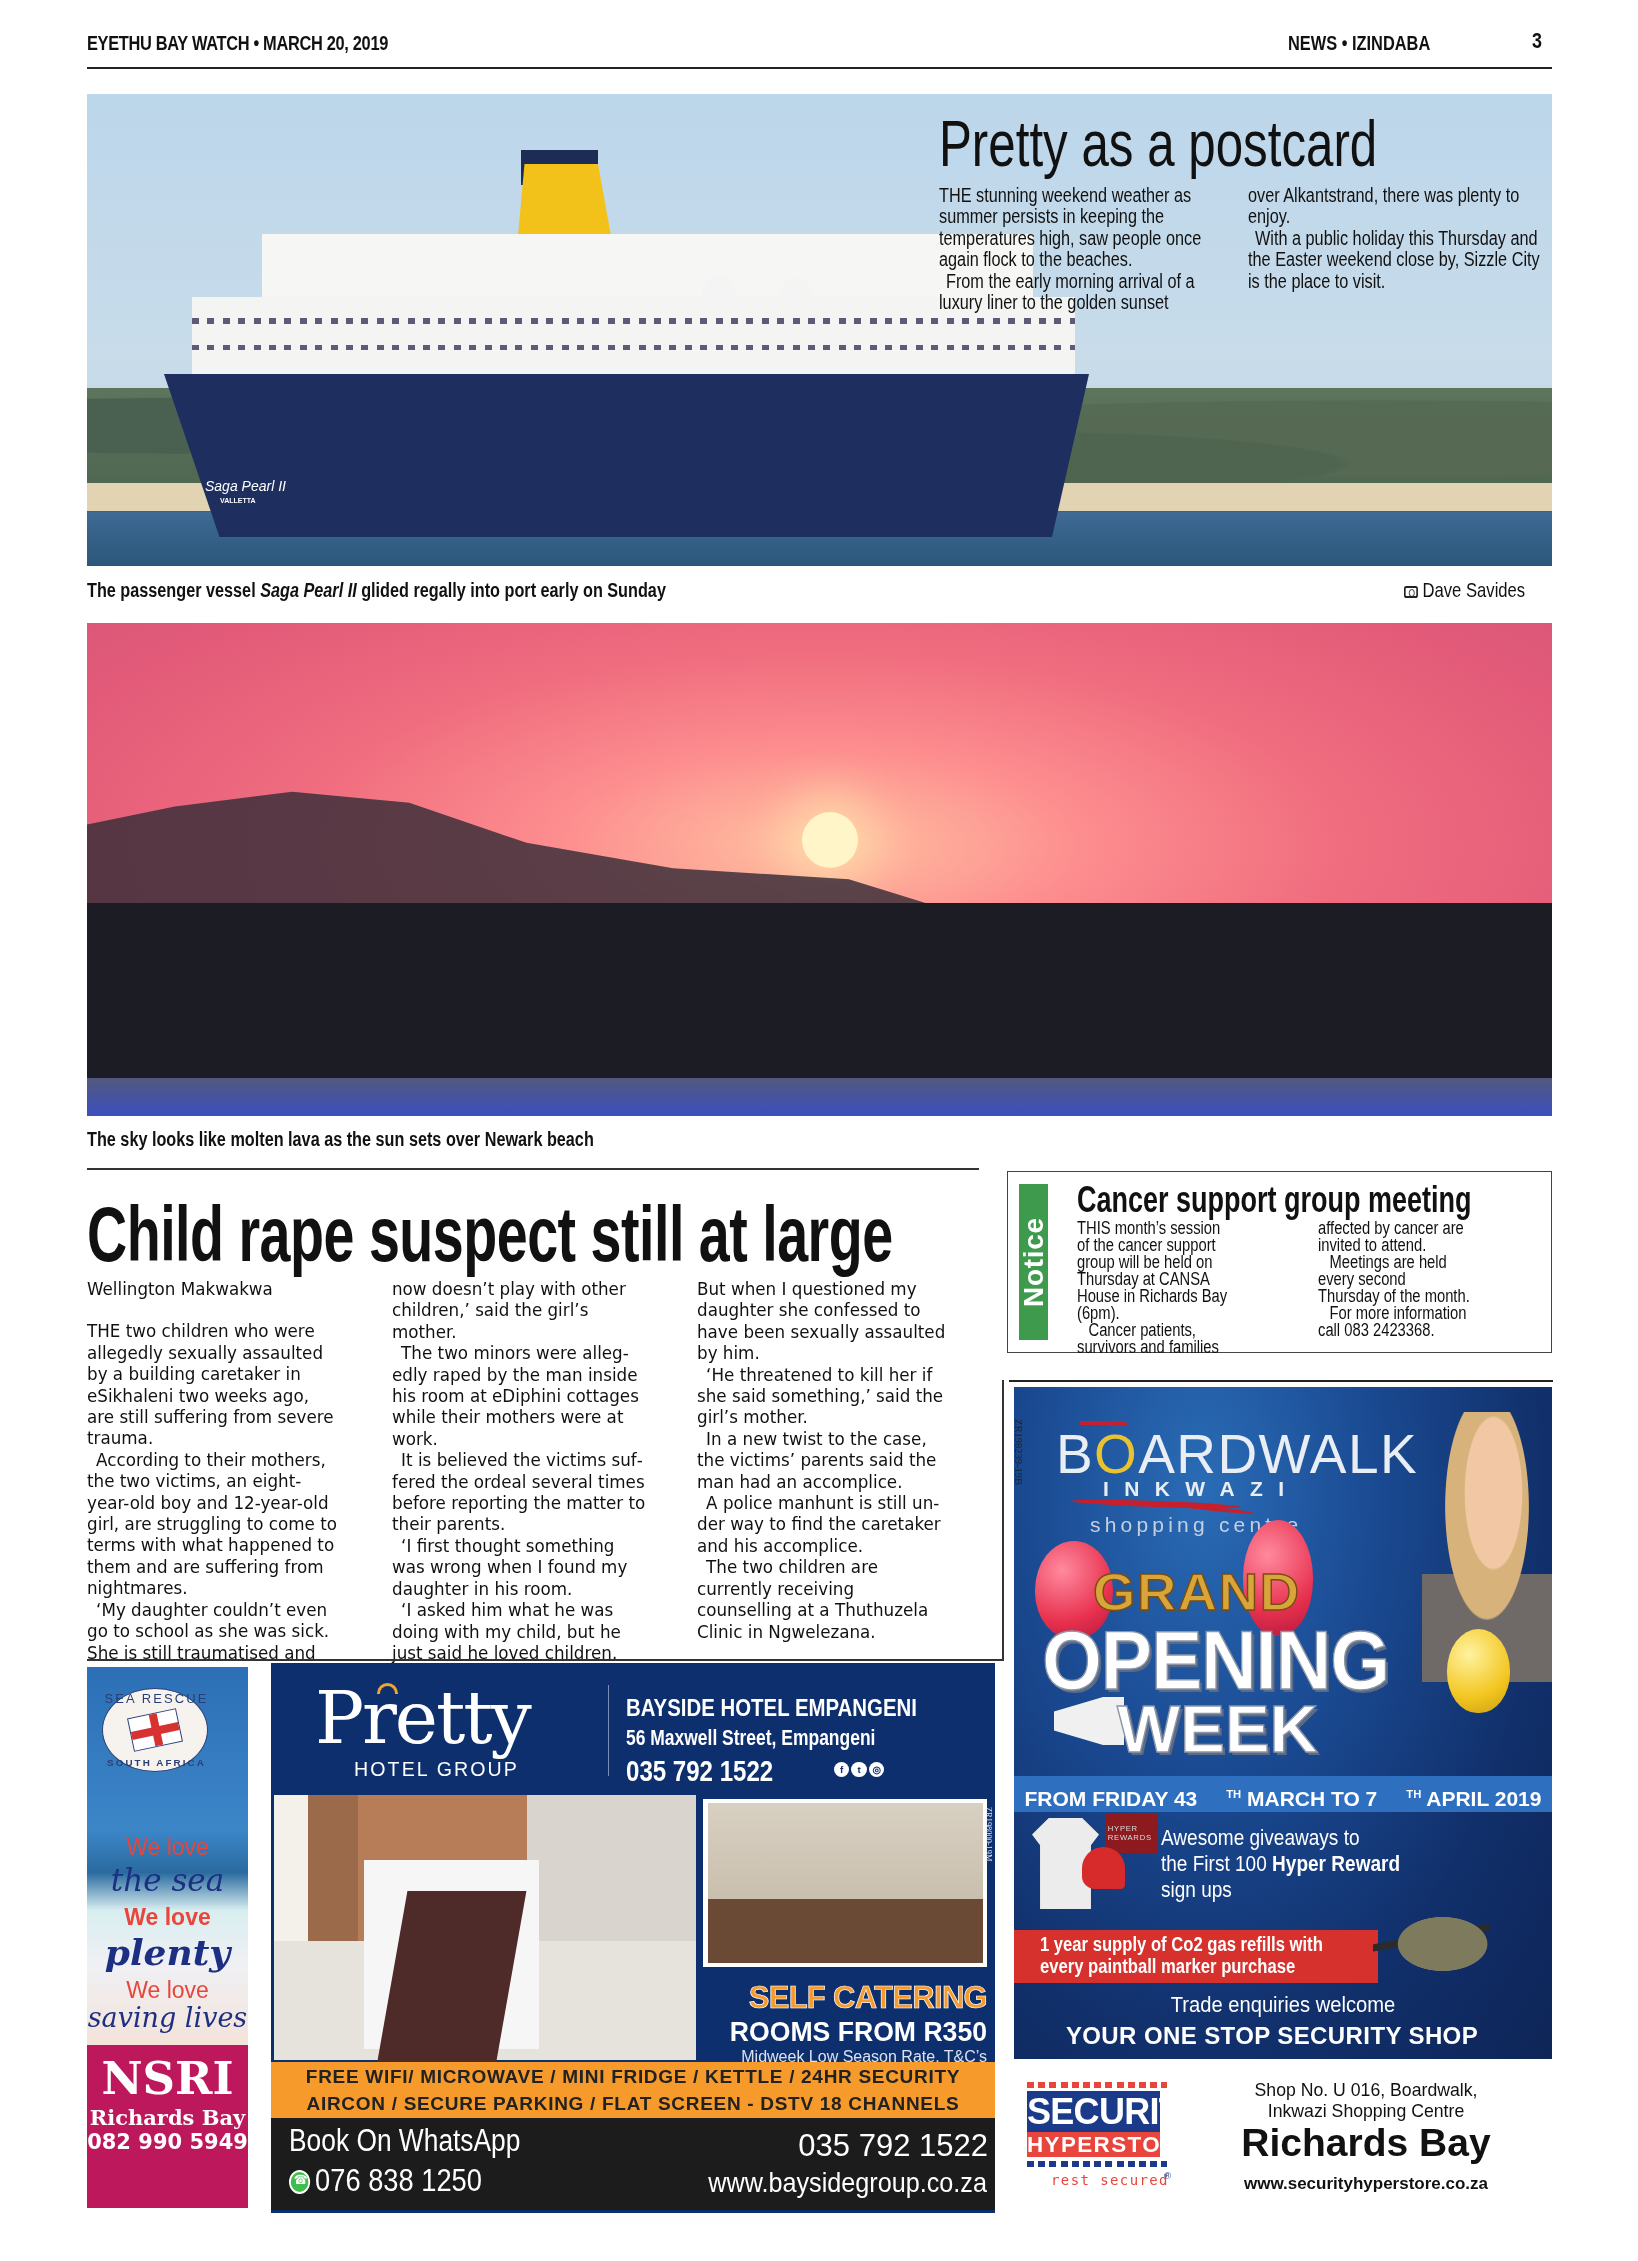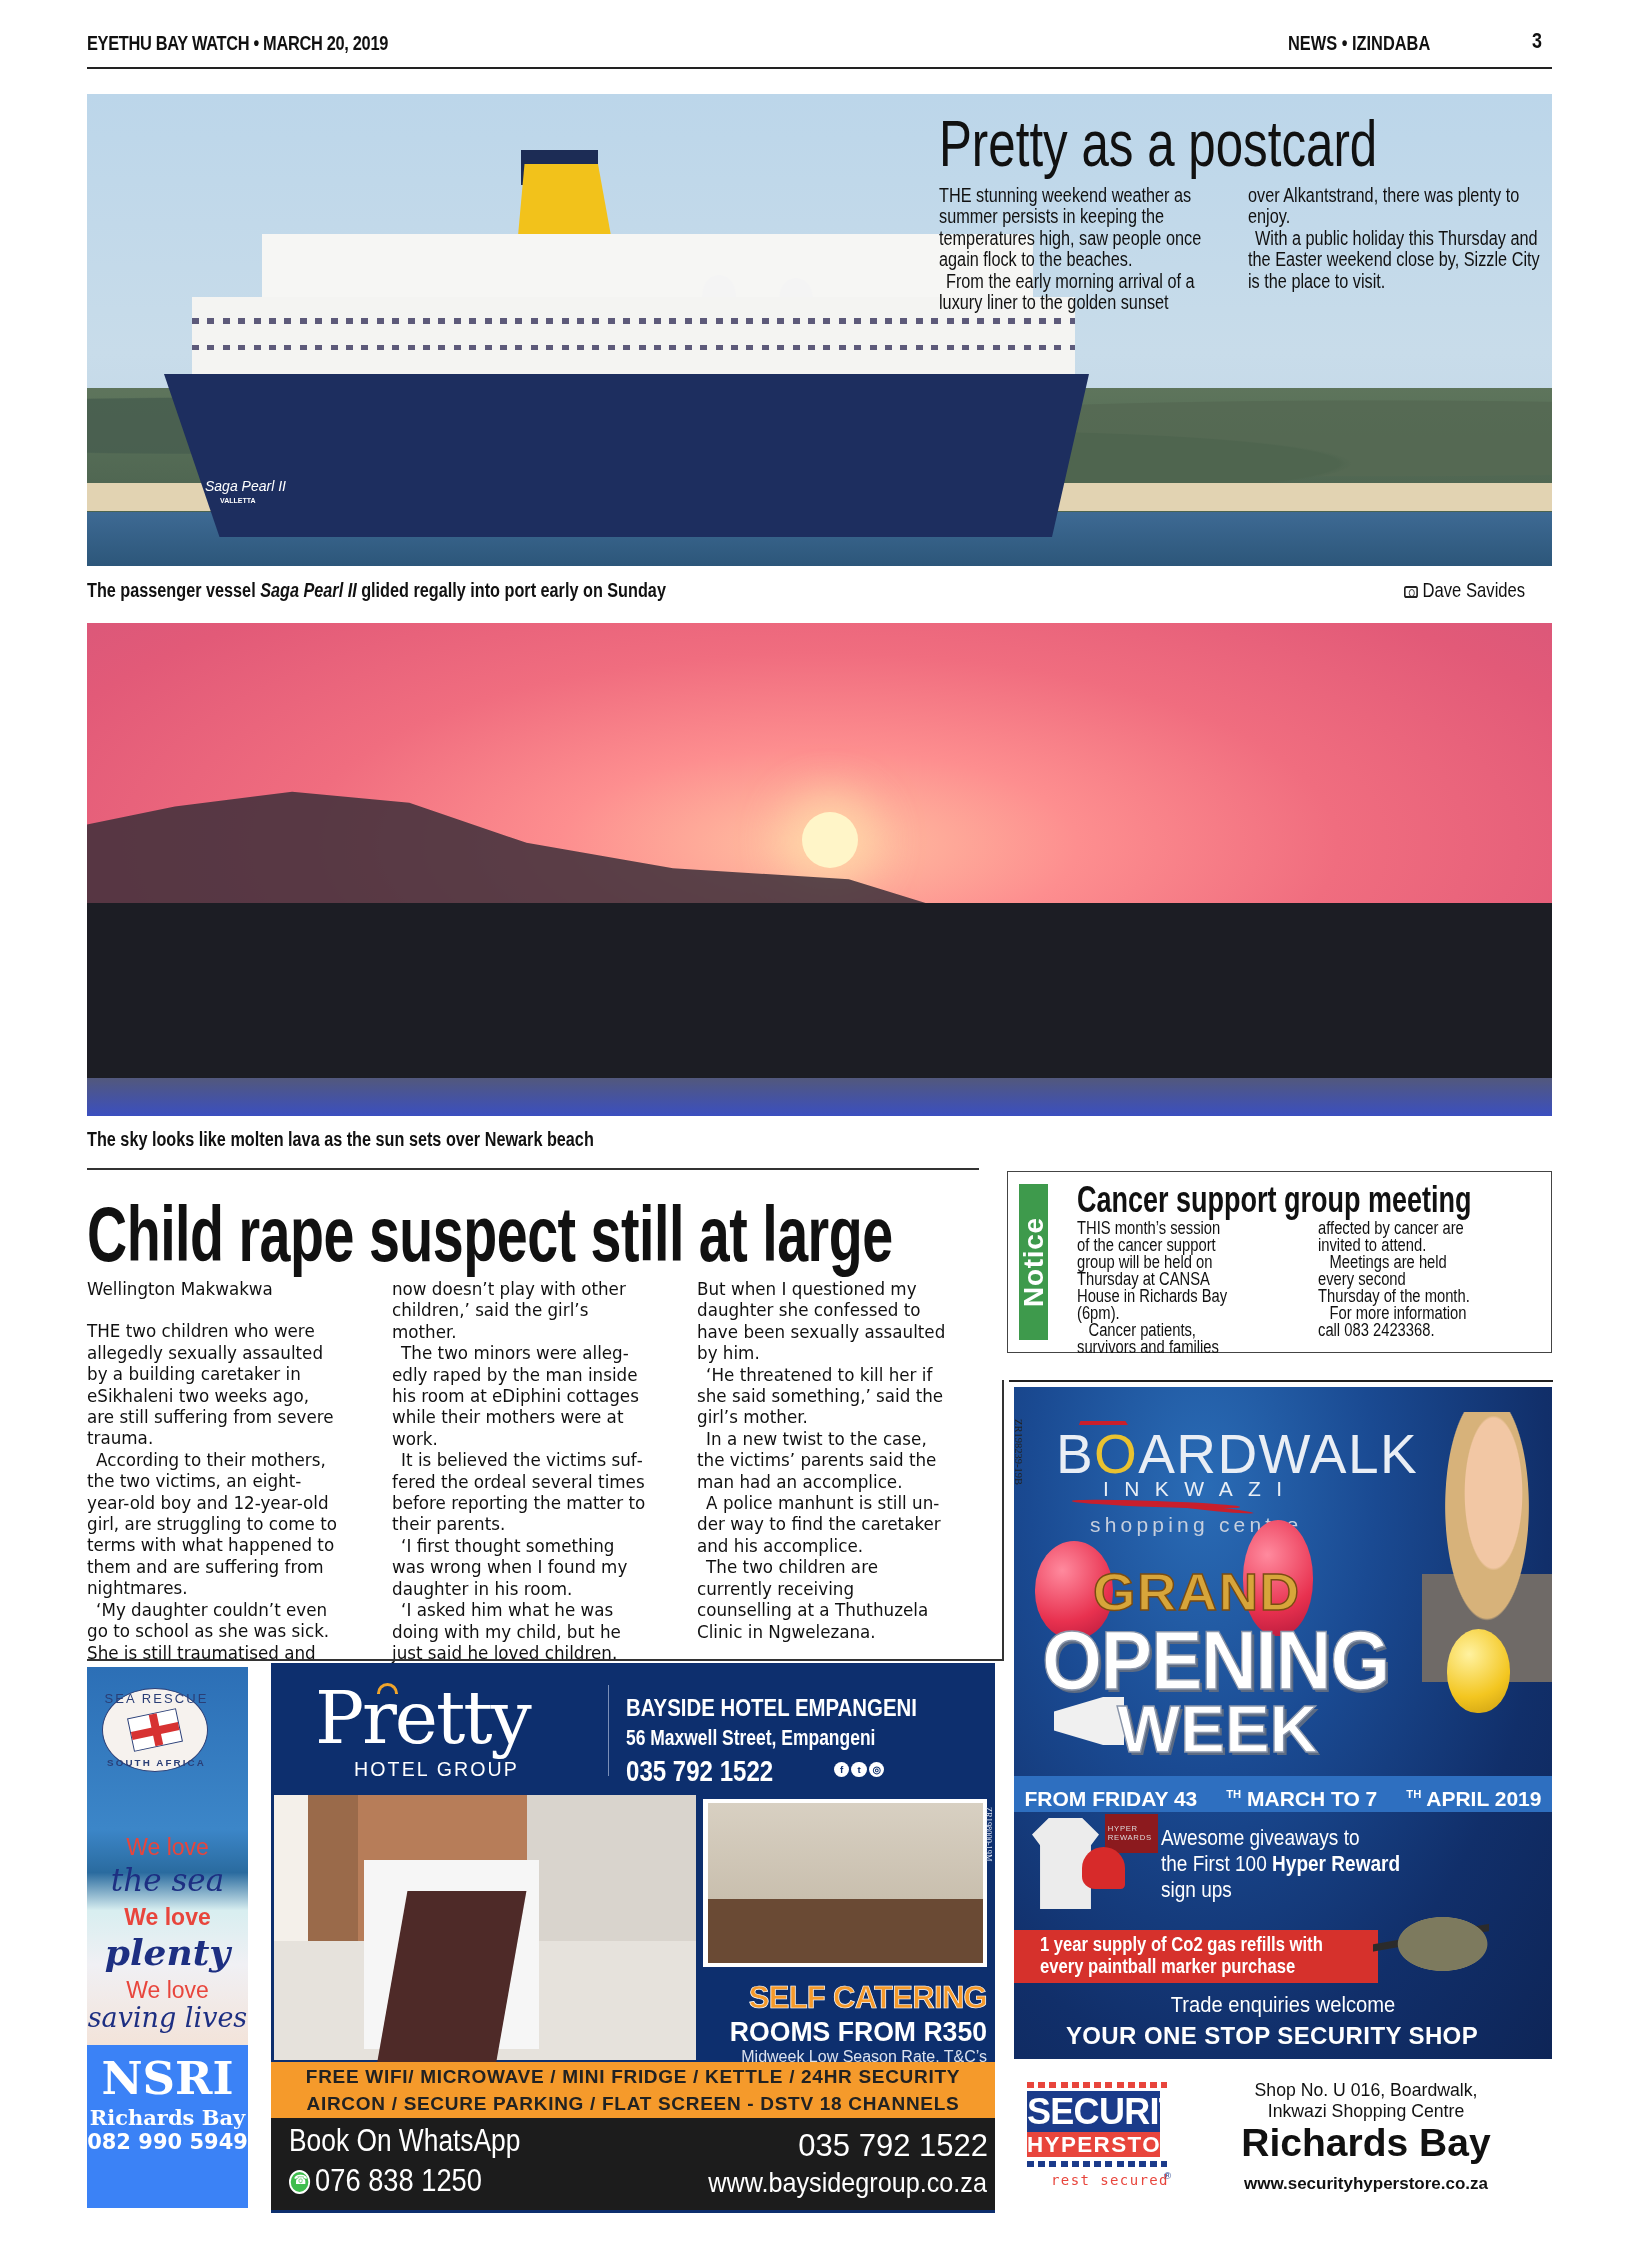--- a/index.html
+++ b/index.html
@@ -74,21 +74,21 @@
 
   
   .bw-topline { left: 1009px; top: 1380px; width: 544px; height: 2.1px; background: #222; }
   .bw-ad { left: 1014px; top: 1387px; width: 538px; height: 672px; overflow: hidden;
     background: radial-gradient(ellipse at 35% 15%, #2a6cb6 0%, #1a4a92 35%, #112f6a 70%, #0e2557 100%); }
   .bw-code { left: 1013px; top: 1419px; width: 14px; height: 91px; }
   .bw-code span { position: absolute; left: 0; top: 0; transform: rotate(90deg) translate(0,-100%); transform-origin: left top; font-family: "Liberation Serif", serif; font-size: 10.5px; color: #222; white-space: nowrap; }
   .bw-logo { left: 1056px; top: 1422px; font-size: 55px; color: #e9eef5; letter-spacing: 1.4px; font-weight: normal; white-space: nowrap; }
   .bw-logo .o { color: #e9c230; }
   .bw-v { left: 1082px; top: 1408px; width: 49px; height: 17px; border-bottom: 4.2px solid #c81f2c; border-right: 4.2px solid transparent; transform: skewX(-20deg); }
-  .bw-inkwazi { left: 1103px; top: 1477px; font-size: 21px; font-weight: normal; letter-spacing: 15.4px; color: #e9eef5; }
+  .bw-inkwazi { left: 1103px; top: 1477px; font-size: 21px; font-weight: bold; letter-spacing: 15.4px; color: #e9eef5; }
   .bw-swoosh { left: 1072px; top: 1501px; width: 168px; height: 5.6px; background: #c81f2c; border-radius: 50%; transform: rotate(2deg); }
   .bw-swoosh2 { left: 1156px; top: 1506px; width: 98px; height: 4.2px; background: #c81f2c; border-radius: 50%; transform: rotate(6deg); }
   .bw-shopping { left: 1090px; top: 1513px; font-size: 21px; letter-spacing: 4.2px; color: #c6cfde; }
   .bw-woman { left: 1422px; top: 1412px; width: 130px; height: 270px; background:
       radial-gradient(ellipse at 55% 30%, #f2c7a4 0 28%, transparent 29%),
       radial-gradient(ellipse at 50% 35%, #d7b27a 0 45%, transparent 46%),
       linear-gradient(180deg, transparent 60%, #6f6a67 60%); }
   .balloon { border-radius: 50% 50% 48% 48%; }
   .balloon-r1 { left: 1035px; top: 1541px; width: 78px; height: 98px; background: radial-gradient(circle at 35% 30%, #ff8a9e, #e8314f 60%, #b2173a); }
   .balloon-r2 { left: 1243px; top: 1520px; width: 70px; height: 116px; background: radial-gradient(circle at 35% 30%, #ff8a9e, #e8314f 60%, #b2173a); }
@@ -126,21 +126,21 @@
     background: linear-gradient(180deg, #2c6fb6 0%, #3c86c8 30%, #2a6b9f 38%, #d8eef0 45%, #f0f0f4 55%, #f3e3d9 70%, #f4d4a6 85%, #efc584 95%); }
   .nsri-badge { left: 102px; top: 1688px; width: 106px; height: 84px; border-radius: 50%; background: #f6f2ee; border: 1.4px solid #2a3e76; }
   .nsri-flag { left: 130px; top: 1713px; width: 50px; height: 34px; background: #fff; border: 1.4px solid #2a3e76; transform: rotate(-12deg); }
   .nsri-flag::before { content: ""; position: absolute; left: 21px; top: 0; width: 8.4px; height: 100%; background: #d73232; }
   .nsri-flag::after { content: ""; position: absolute; left: 0; top: 12.6px; width: 100%; height: 8.4px; background: #d73232; }
   .nsri-ring-text { left: 104px; top: 1691px; width: 105px; text-align: center; font-size: 13px; font-weight: normal; color: #2a3e76; letter-spacing: 2.1px; }
   .nsri-ring-text2 { left: 104px; top: 1757px; width: 105px; text-align: center; font-size: 9.8px; font-weight: bold; color: #2a3e76; letter-spacing: 2.1px; }
   .nsri-line { left: 87px; width: 161px; text-align: center; white-space: nowrap; }
   .nsri-red { color: #e8453c; font-size: 23px; }
   .nsri-blue { color: #1d2f82; font-size: 31px; font-style: italic; font-family: "DejaVu Serif", serif; }
-  .nsri-footer { left: 87px; top: 2045px; width: 161px; height: 163px; background: #3b82f6; color: #fff; text-align: center; font-weight: bold; }
+  .nsri-footer { left: 87px; top: 2045px; width: 161px; height: 163px; background: #be185d; color: #fff; text-align: center; font-weight: bold; }
   .nsri-title { font-size: 45px; font-family: "DejaVu Serif", serif; margin-top: 7px; }
   .nsri-sub { font-size: 21px; font-family: "DejaVu Serif", serif; }
   .nsri-phone { font-size: 21px; font-family: "DejaVu Sans", sans-serif; }
 
   
   .bayside { left: 271px; top: 1663px; width: 724px; height: 550px; background: #0d2f6e; }
   .bay-logo { left: 315px; top: 1681px; color: #fff; font-family: "DejaVu Serif", serif; font-size: 73px; letter-spacing: -2.1px; line-height: 1; }
   .bay-sun { left: 377px; top: 1683px; width: 21px; height: 11.2px; border: 3.5px solid #f0a52c; border-bottom: none; border-radius: 14px 14px 0 0; }
   .bay-group { left: 354px; top: 1758px; color: #fff; font-size: 19.6px; letter-spacing: 2.1px; }
   .bay-divider2 { left: 608px; top: 1685px; width: 1.4px; height: 91px; background: #7a8fb8; }

